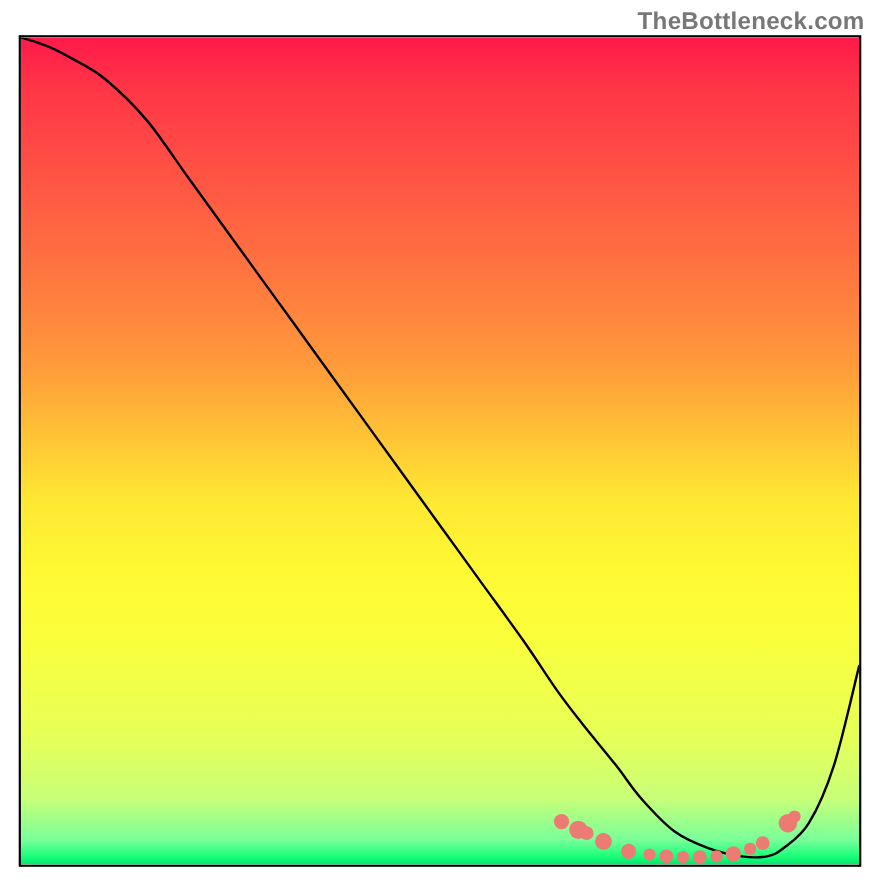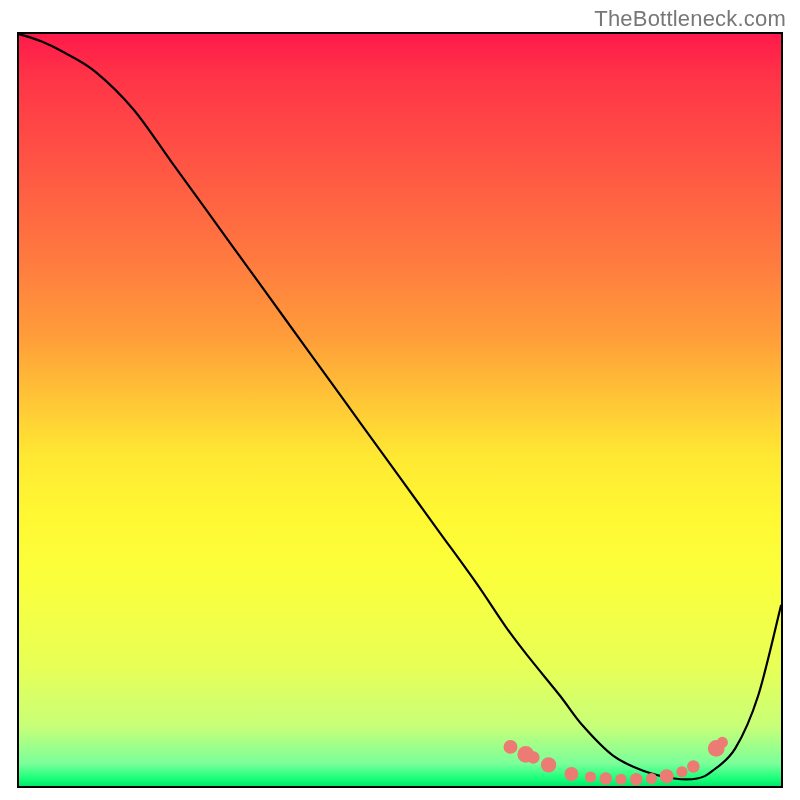--- a/index.html
+++ b/index.html
@@ -9,21 +9,21 @@
     background: #ffffff;
     position: relative;
     font-family: Arial, sans-serif;
   }
   .watermark {
     position: absolute;
     top: 6px;
     right: 14px;
     font-size: 22px;
     color: #777777;
-    font-weight: normal;
+    font-weight: bold;
     letter-spacing: 0.2px;
   }
   .plot-area {
     position: absolute;
     left: 17px;
     top: 32px;
     width: 766px;
     height: 756px;
     border: 2px solid #000000;
     overflow: hidden;

